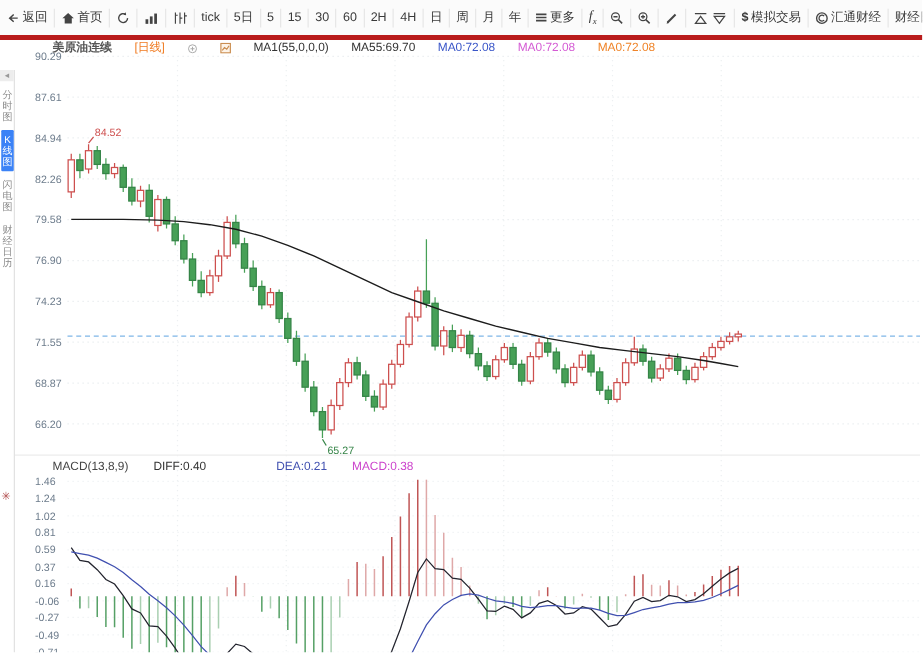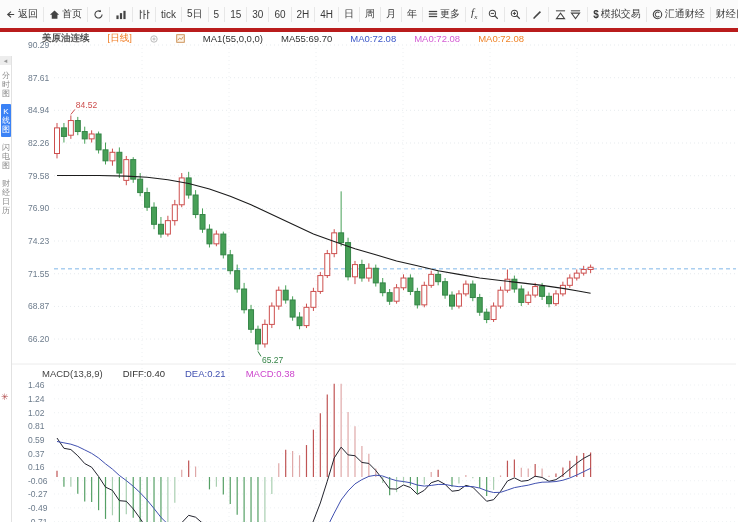--- a/index.html
+++ b/index.html
@@ -197,21 +197,21 @@
         <span class="ma-set">MA1(55,0,0,0)</span>
         <span class="ma-set">MA55:69.70</span>
         <span id="ma0-0" style="color: rgb(58, 86, 200);">MA0:72.08</span>
         <span id="ma0-1" style="color: rgb(212, 91, 212);">MA0:72.08</span>
         <span id="ma0-2" style="color: rgb(239, 132, 41);">MA0:72.08</span>
       </div>
 
       <div class="macdhdr">
         <span style="color:#444;">MACD(13,8,9)</span>
         <span style="color:#333;">DIFF:0.40</span>
-        <span id="dea-lbl" style="color: rgb(64, 80, 176);">DEA:0.21</span>
+        <span id="dea-lbl" style="color: rgb(64, 80, 176); margin-left: 36px;">DEA:0.21</span>
         <span id="macd-lbl" style="color:#cc44cc;">MACD:0.38</span>
       </div>
 
       <svg id="chart" width="725" height="507">
           <line x1="42" y1="13" x2="724" y2="13" stroke="#e7ebee" stroke-width="1" stroke-dasharray="1,3"></line>
           <text x="16" y="16" font-size="8.5" fill="#6d7c8c" font-family="Liberation Sans, DejaVu Sans, sans-serif">90.29</text>
           <line x1="42" y1="45.71208000000008" x2="724" y2="45.71208000000008" stroke="#e7ebee" stroke-width="1" stroke-dasharray="1,3"></line>
           <text x="16" y="48.71208000000008" font-size="8.5" fill="#6d7c8c" font-family="Liberation Sans, DejaVu Sans, sans-serif">87.61</text>
           <line x1="42" y1="78.3021000000001" x2="724" y2="78.3021000000001" stroke="#e7ebee" stroke-width="1" stroke-dasharray="1,3"></line>
           <text x="16" y="81.3021000000001" font-size="8.5" fill="#6d7c8c" font-family="Liberation Sans, DejaVu Sans, sans-serif">84.94</text>

